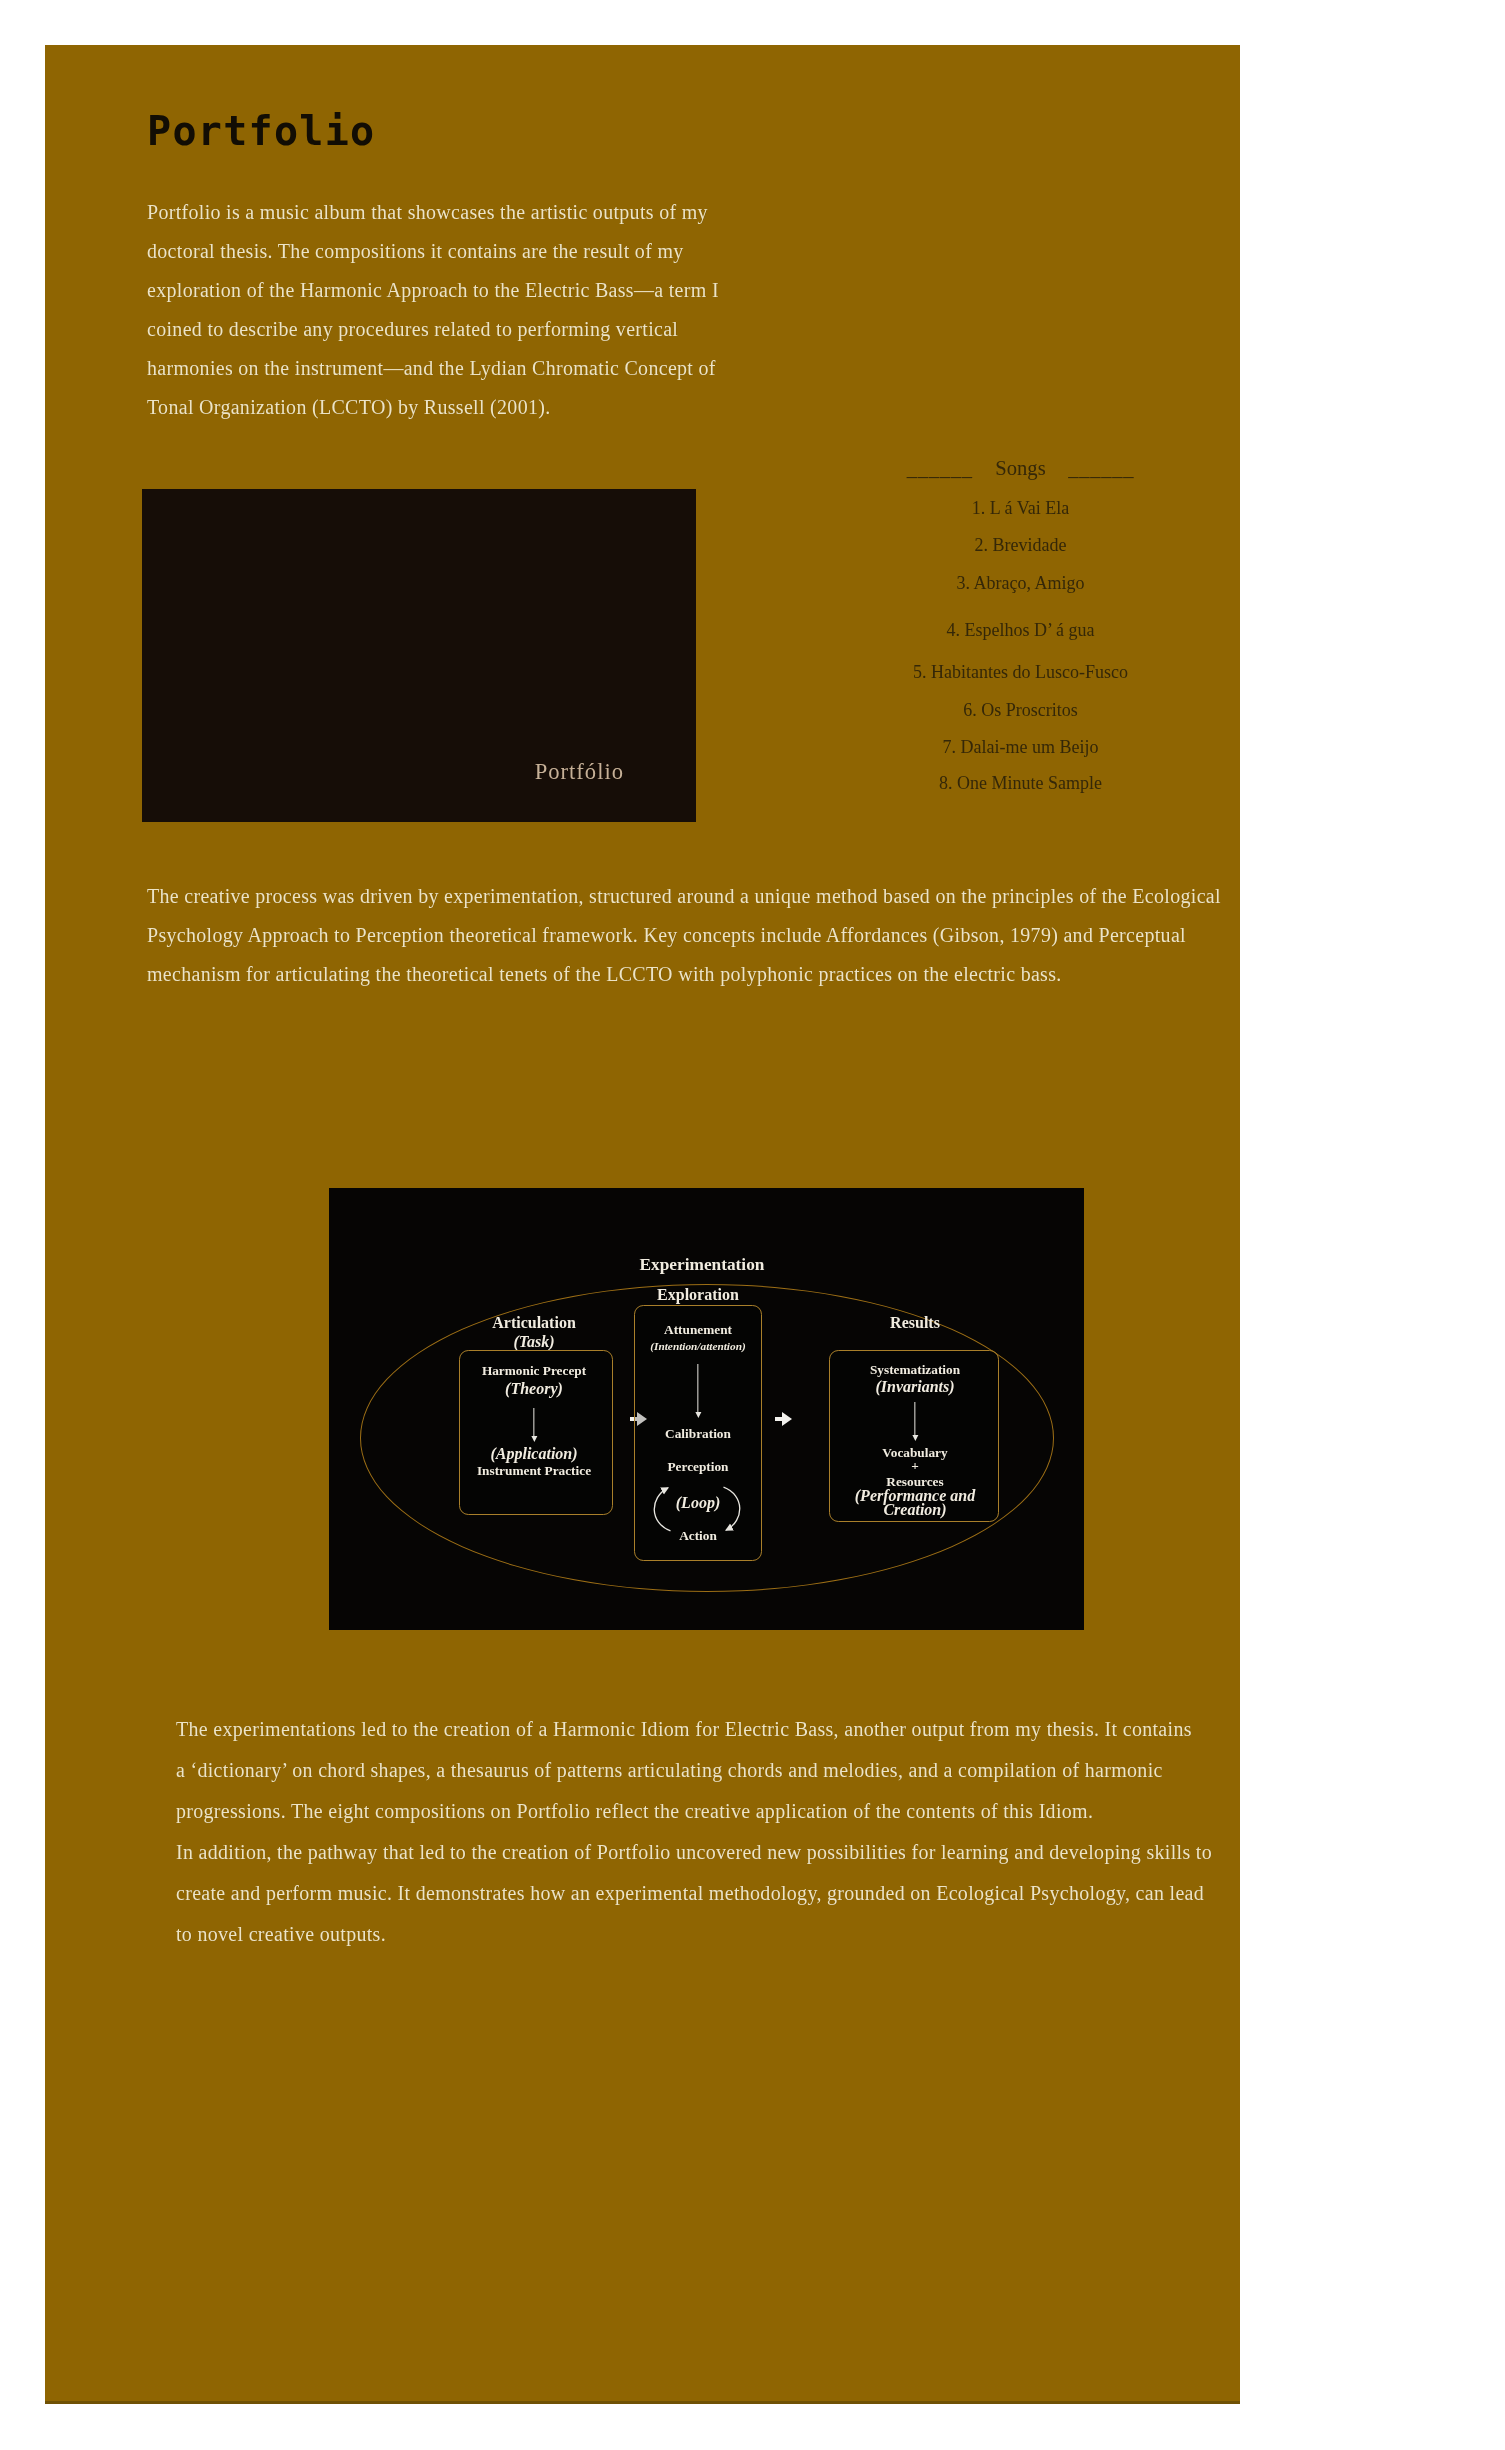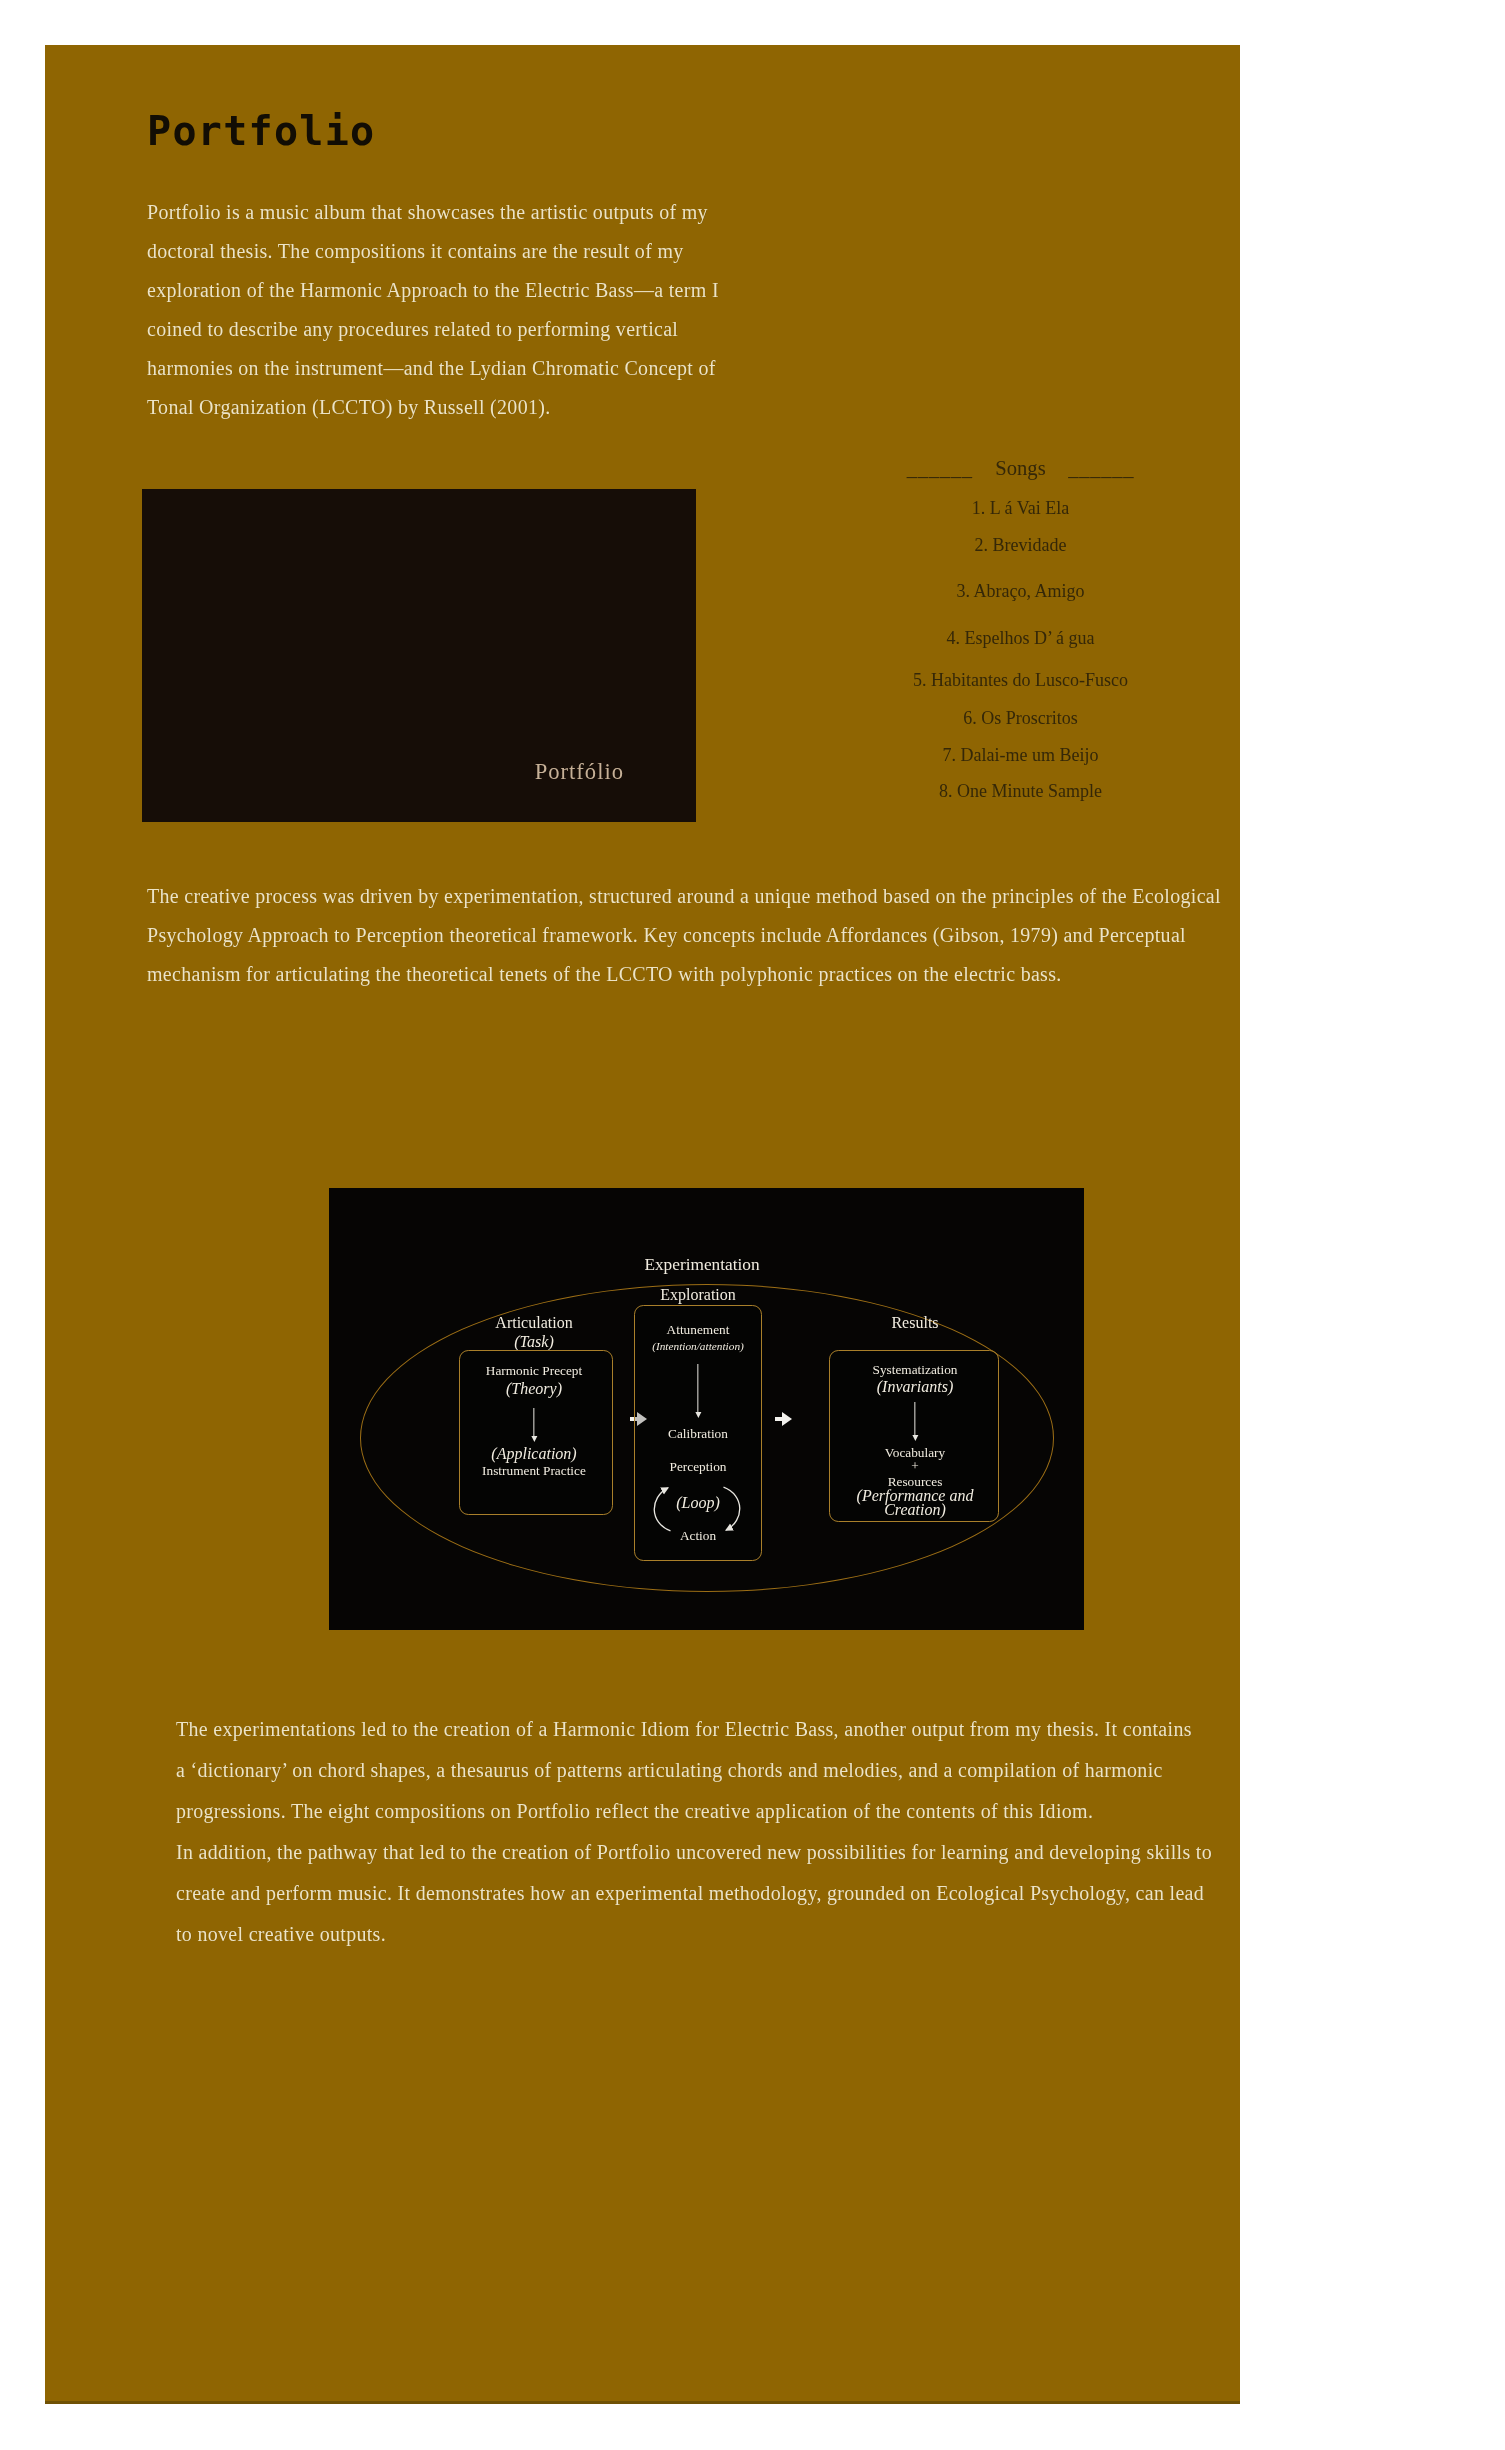--- a/index.html
+++ b/index.html
@@ -52,33 +52,33 @@
   .album-caption{position:absolute;right:72px;bottom:37px;font-size:22.6px;color:#c6b097;letter-spacing:1px;margin-top:40px;}
 
   
   .songs{position:absolute;left:816px;top:409px;width:319px;text-align:center;color:#342708;}
   .songs-heading{font-size:20.6px;height:29px;line-height:29px;white-space:nowrap;}
   .songs-heading .rule{letter-spacing:0.7px;text-align:center;}
   .songs-heading .word{padding:0 22.6px;}
   .song-list{margin-top:12px;}
   .song{font-size:18px;line-height:27px;white-space:nowrap;}
   .song:nth-child(2){margin-top:10px;}
-  .song:nth-child(3){margin-top:19px;}
+  .song:nth-child(3){margin-top:11px;}
   .song:nth-child(4){margin-top:20px;}
   .song:nth-child(5){margin-top:14.6px;}
   .song:nth-child(6){margin-top:11.3px;}
   .song:nth-child(7){margin-top:10.6px;}
   .song:nth-child(8){margin-top:8.7px;}
 
   .research-heading{position:absolute;left:550px;top:1145px;font-family:"DejaVu Sans Mono",monospace;font-size:25px;font-weight:bold;color:#120d04;letter-spacing:1.3px;white-space:nowrap;}
 
   
   .diagram{position:absolute;left:284px;top:1143px;width:755px;height:442px;background:#060504;}
   .d-ellipse{position:absolute;left:31px;top:96px;width:692px;height:306px;border:1.3px solid #9C6E15;border-radius:50%;}
-  .dtext{position:absolute;transform:translateX(-50%);color:#f1ece0;font-weight:normal;text-align:center;white-space:nowrap;font-size:13.3px;line-height:17.3px;}
+  .dtext{position:absolute;transform:translateX(-50%);color:#f1ece0;font-weight:bold;text-align:center;white-space:nowrap;font-size:13.3px;line-height:17.3px;}
   .d-label{font-size:16px;}
   .d-top{font-size:17.3px;}
   .d-paren{font-style:italic;font-size:16px;}
   .d-paren-sm{font-style:italic;font-size:11.3px;}
   .dbox{position:absolute;border:1.3px solid #A97F2A;border-radius:9.3px;background:rgba(0,0,0,0.2);}
   .varrow{position:absolute;width:1.3px;background:#e8e6e0;transform:translateX(-50%);}
   .varrow:after{content:'';position:absolute;bottom:-6px;left:50%;transform:translateX(-50%);border-left:3.3px solid transparent;border-right:3.3px solid transparent;border-top:6.7px solid #e8e6e0;}
   .harrow{position:absolute;display:flex;align-items:center;}
   .harrow .bar{width:7.3px;height:4.7px;background:#f3f2ee;}
   .harrow .tri{width:0;height:0;border-top:7.3px solid transparent;border-bottom:7.3px solid transparent;border-left:10px solid #f3f2ee;}

